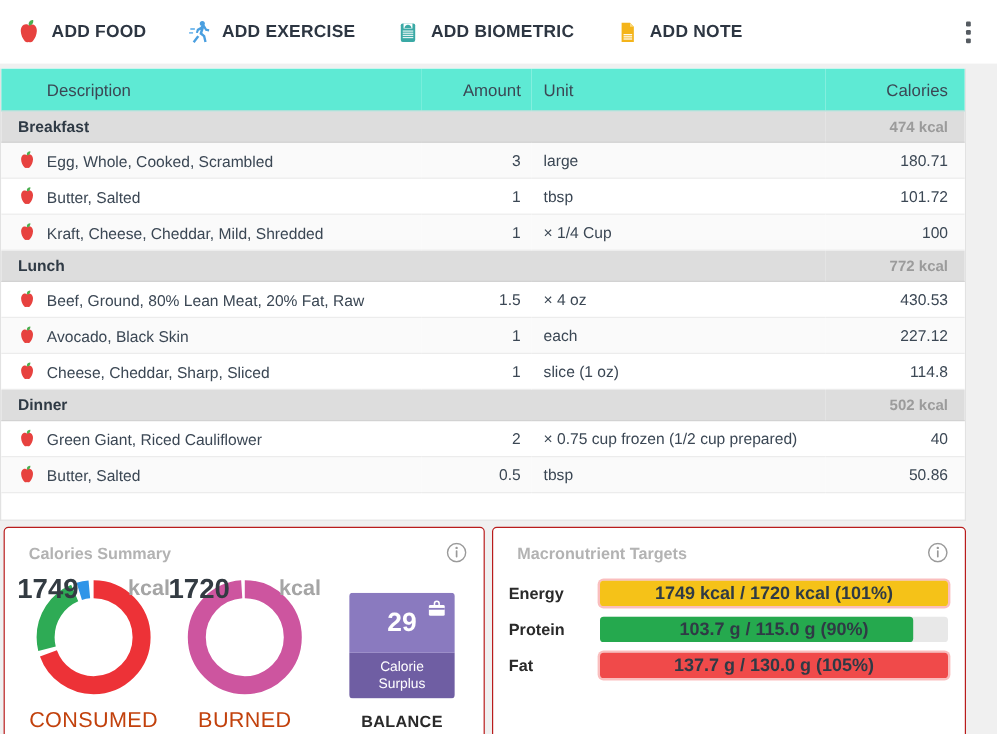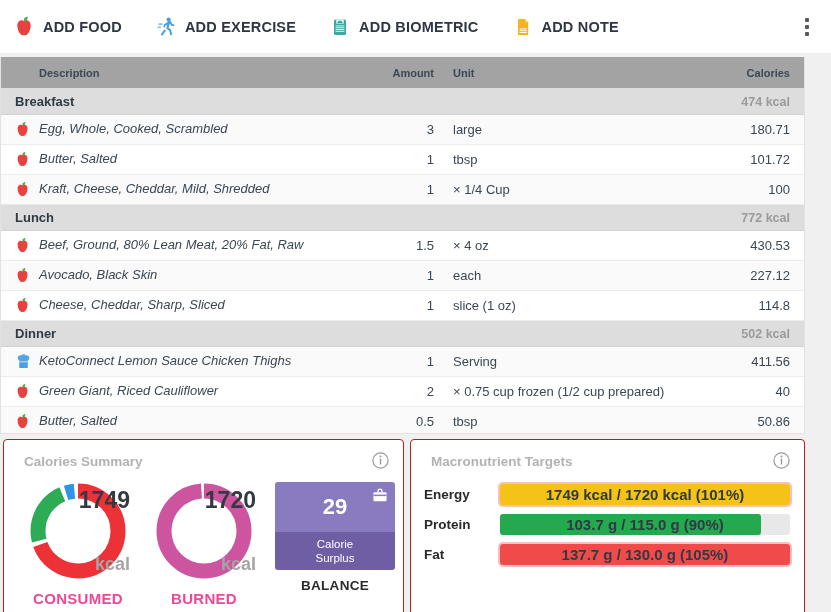--- a/index.html
+++ b/index.html
@@ -46,23 +46,23 @@
   .table-wrap {
     margin: 4px 26px 0 0;
     background: #ffffff;
     border: 1px solid #e2e2e2;
     border-top: none;
     height: 377px;
     overflow: hidden;
   }
   table.log { width: 100%; border-collapse: collapse; table-layout: fixed; }
   table.log th {
-    background: #a3a3a3;
-    font-size: 11px;
-    font-weight: bold;
+    background: #5eead4;
+    font-size: 14px;
+    font-weight: normal;
     color: #3b4754;
     padding: 10px 0 9px;
     border-bottom: 1px solid #dcdcdc;
   }
   .c-desc  { width: 350px; text-align: left;  padding-left: 38px !important; }
   .c-amt   { width: 92px;  text-align: right; padding-right: 9px !important; }
   .c-unit  { width: 245px; text-align: left;  padding-left: 10px !important; }
   .c-cal   { width: auto;  text-align: right; padding-right: 14px !important; }
 
   tr.meal td {
@@ -80,21 +80,21 @@
   tr.item td {
     font-size: 13px;
     color: #3b4754;
     padding: 6px 0 6px 0;
     border-bottom: 1px solid #ececec;
     height: 27px;
   }
   tr.item.odd td { background: #fafafa; }
   tr.item.even td { background: #ffffff; }
   td.desc { padding-left: 14px !important; }
-  .desc-inner { display: flex; align-items: flex-start; gap: 9px; font-style: italic; }
+  .desc-inner { display: flex; align-items: flex-end; gap: 9px; }
   td.amt  { text-align: right; padding-right: 9px !important; }
   td.unit { text-align: left;  padding-left: 10px !important; }
   td.cal  { text-align: right; padding-right: 14px !important; }
   .food-ico { width: 15px; height: 17px; flex: 0 0 15px; display:block; }
 
   
   .panels { display: flex; gap: 6px; padding: 5px 26px 0 3px; }
   .card {
     background: #ffffff;
     border: 1px solid #b91c1c;
@@ -113,35 +113,35 @@
   }
   #calories-card { width: 403px; height: 182px; }
   #macros-card   { width: 397px; height: 182px; }
 
   .donuts { display: flex; align-items: flex-start; padding: 10px 0 0 14px; gap: 6px; }
   .donut-col { width: 120px; text-align: center; }
   .donut-wrap { position: relative; width: 104px; height: 104px; margin: 0 auto; }
   .donut-wrap svg { display: block; }
   .donut-center {
     position: absolute; inset: 0;
-    display: flex; flex-direction: column;
-    align-items: flex-end; justify-content: center;
+    display: flex; flex-direction: row;
+    align-items: flex-start; justify-content: center;
     line-height: 1;
     gap: 41px;
   }
   .donut-num { font-size: 23px; font-weight: bold; color: #333b42; }
   .donut-unit { font-size: 18px; font-weight: bold; color: #a5a5a5; margin-top: 2px; }
   .donut-cap {
-    font-size: 15px; font-weight: bold;
-    color: #ec4899; margin-top: 7px; letter-spacing: .3px;
+    font-size: 18px; font-weight: normal;
+    color: #c2410c; margin-top: 7px; letter-spacing: .3px;
   }
 
   .balance-col { width: 130px; text-align: center; padding-top: 3px; }
   .balance-box {
-    width: 120px; height: 88px; margin: 0 auto;
+    width: 88px; height: 88px; margin: 12px auto;
     border-radius: 3px; overflow: hidden; position: relative;
     display: flex; flex-direction: column;
   }
   .balance-top {
     flex: 1; display: flex; align-items: center; justify-content: center;
     position: relative;
   }
   .balance-num { font-size: 22px; font-weight: bold; color: #ffffff; }
   .bag-ico { position: absolute; top: 6px; right: 7px; width: 16px; height: 15px; }
   .balance-bot {
@@ -341,35 +341,20 @@
             </span>
           </td>
           <td class="amt">1</td>
           <td class="unit">slice (1 oz)</td>
           <td class="cal">114.8</td>
         </tr>
         <tr class="meal">
           <td colspan="3">Dinner</td>
           <td class="kcal">502 kcal</td>
         </tr>
-        <tr class="item odd">
-          <td class="desc">
-            <span class="desc-inner">
-              <span class="food-ico"><svg viewBox="0 0 15 17" width="15" height="17">
-                  <path d="M4.2 7.2c-.9-.4-1.5-1.3-1.5-2.3 0-1.4 1.2-2.6 2.6-2.6.4 0 .8.1 1.1.3.4-.8 1.2-1.3 2.1-1.3.9 0 1.7.5 2.1 1.3.3-.2.7-.3 1.1-.3 1.4 0 2.6 1.2 2.6 2.6 0 1-.6 1.9-1.5 2.3v1H4.2z" fill="#55a6e0"></path>
-                  <rect x="4.2" y="8.6" width="8.6" height="6.4" rx=".8" fill="#4a9fe0"></rect>
-                  <rect x="4.2" y="8.4" width="8.6" height="1.1" fill="#a6d2f2"></rect>
-                </svg></span>
-              <span>KetoConnect Lemon Sauce Chicken Thighs</span>
-            </span>
-          </td>
-          <td class="amt">1</td>
-          <td class="unit">Serving</td>
-          <td class="cal">411.56</td>
-        </tr>
         <tr class="item even">
           <td class="desc">
             <span class="desc-inner">
               <span class="food-ico"><svg viewBox="0 0 15 17" width="15" height="17">
                   <path d="M7.7 4.4c-.8-.8-2.3-1-3.3-.4C3.2 4.7 2.5 6.2 2.6 7.9c.1 2.3 1.2 5 2.5 6.3.8.8 1.5.9 2.4.5 1 .4 1.7.3 2.5-.5 1.3-1.3 2.4-4 2.5-6.3.1-1.7-.6-3.2-1.8-3.9-1-.6-2.4-.4-3-.4z" fill="#e7423f"></path>
                   <path d="M7.6 4.5C7.2 3.5 7.4 2.4 8.2 1.7c.8-.6 1.7-.7 2.1-.6.1 1-.2 2.1-.9 2.7-.6.4-1.3.6-1.8.7z" fill="#4caf50"></path>
                 </svg></span>
               <span>Green Giant, Riced Cauliflower</span>
             </span>
           </td>

